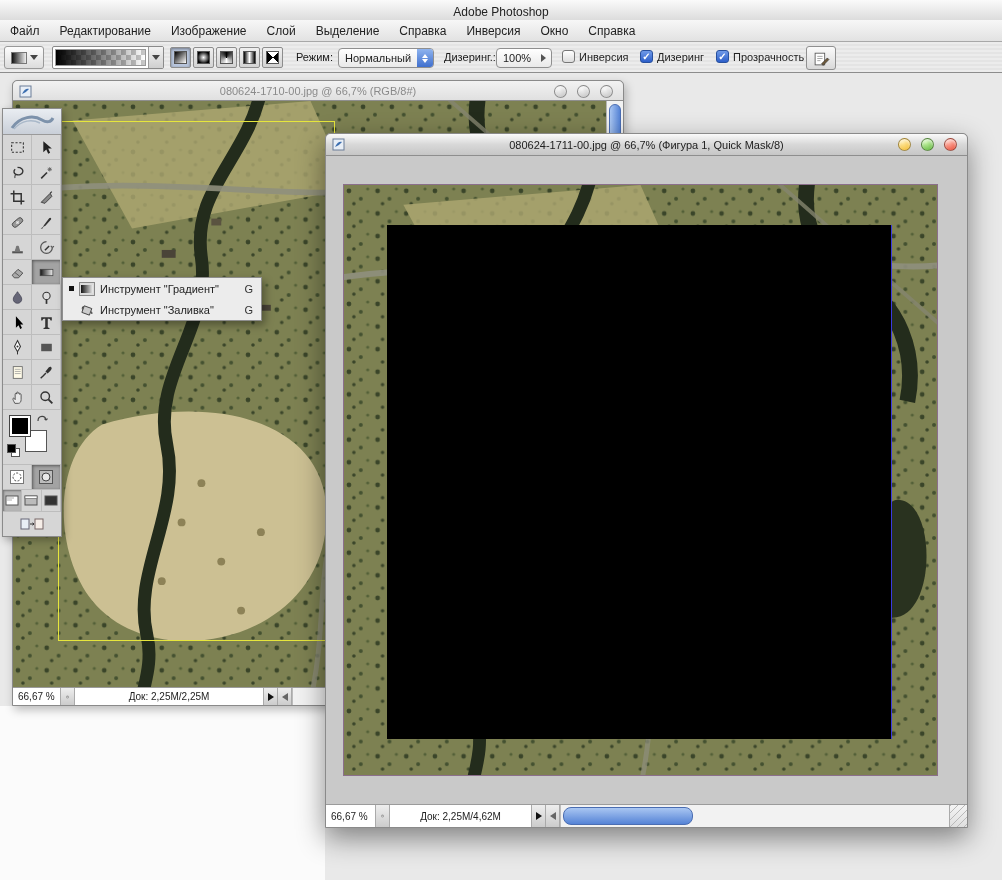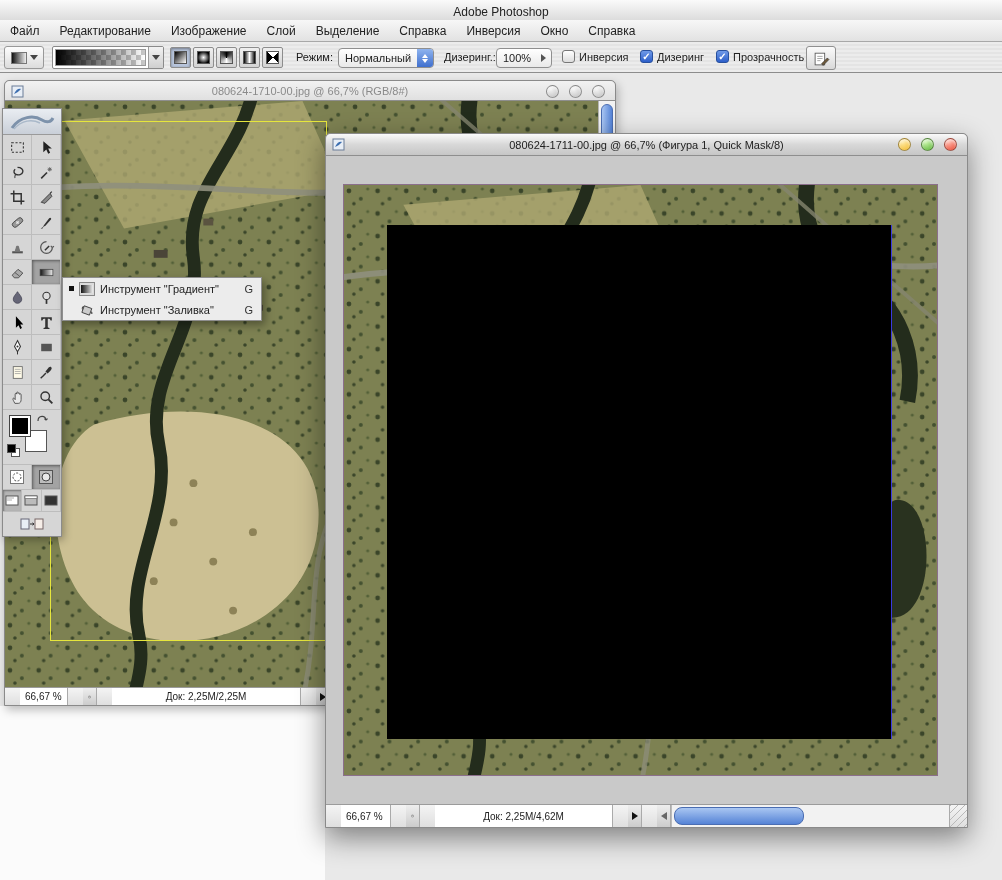--- a/index.html
+++ b/index.html
@@ -77,33 +77,33 @@
   .lights { position:absolute; top:4px; right:10px; display:flex; gap:10px; }
   .light { width:13px; height:13px; border-radius:50%; border:1px solid rgba(0,0,0,.35);
     box-shadow:inset 0 2px 3px rgba(255,255,255,.7); }
   .light.yellow { background:radial-gradient(circle at 35% 30%, #ffe9a0, #f2b929); }
   .light.green  { background:radial-gradient(circle at 35% 30%, #c6f3a6, #59b234); }
   .light.red    { background:radial-gradient(circle at 35% 30%, #ffb3a6, #e8462f); }
   .light.gray   { background:radial-gradient(circle at 35% 30%, #f4f4f4, #bdbdbd); }
 
   .statusbar { position:absolute; left:0; right:0; bottom:0; background:linear-gradient(#f4f4f4,#dfdfdf);
     border-top:1px solid #9b9b9b; display:flex; align-items:center; font-size:10px; }
-  .st-cell { height:100%; display:flex; align-items:center; padding:0 5px; border-right:1px solid #aaa; background:#fff;margin-left:15px; }
+  .st-cell { height:100%; display:flex; align-items:center; padding:0 5px; border-right:1px solid #aaa; background:#fff; }
   .st-doc { justify-content:center; }
   .st-btn { width:14px; justify-content:center; background:linear-gradient(#eee,#ccc); }
   .tri-r { width:0;height:0;border-top:4px solid transparent;border-bottom:4px solid transparent;border-left:6px solid #111; }
   .tri-l { width:0;height:0;border-top:4px solid transparent;border-bottom:4px solid transparent;border-right:6px solid #666; }
   .hscroll { flex:1; height:100%; background:#f2f2f2; position:relative; border-left:1px solid #bbb; }
   .hthumb { position:absolute; left:2px; top:2px; bottom:2px; width:130px; border-radius:8px;
     background:linear-gradient(#a9c6f2,#5583d6); border:1px solid #4a6db2; }
   .grip { width:18px; height:100%;
     background:repeating-linear-gradient(135deg,#b9b9b9 0 1px,transparent 1px 5px); border-left:1px solid #aaa; }
 
   
-  #win-back { left:4px; top:80px; width:612px; height:626px; box-shadow:2px 4px 10px rgba(0,0,0,.25); z-index:1;text-decoration:underline; }
+  #win-back { left:12px; top:80px; width:612px; height:626px; box-shadow:2px 4px 10px rgba(0,0,0,.25); z-index:1;text-decoration:underline; }
   #win-back .titlebar { height:20px; }
   #win-back .content { position:absolute; left:0; top:20px; right:0; bottom:18px; overflow:hidden; background:#777; }
   #win-back .statusbar { height:18px; }
   .vscroll { position:absolute; right:0; top:0; bottom:0; width:17px; background:#f2f2f2; border-left:1px solid #b5b5b5; }
   .vthumb { position:absolute; left:2px; right:2px; top:3px; height:58px; border-radius:8px;
     background:linear-gradient(to right,#a9c6f2,#5583d6); border:1px solid #4a6db2; }
   .sel-outline { position:absolute; border:1px solid #e6e63c; pointer-events:none; }
 
   
   #win-front { left:325px; top:133px; width:643px; height:695px; box-shadow:0 10px 28px rgba(0,0,0,.45); z-index:2; background:#c9c9c9; }
@@ -338,21 +338,21 @@
       </div>
     </div>
     <div class="statusbar">
       <span class="st-cell" style="width:50px">66,67 %</span>
       <span class="st-cell st-btn">
         <svg width="10" height="10" viewBox="0 0 10 10">
             <circle cx="5" cy="5" r="4" fill="none" stroke="#444"></circle>
             <path d="M5 2.5 V5 L7 6" stroke="#444" fill="none"></path>
           </svg>
       </span>
-      <span class="st-cell st-doc" style="width:178px">Док: 2,25M/4,62M</span>
+      <span class="st-cell st-doc" style="width:142px">Док: 2,25M/4,62M</span>
       <span class="st-cell st-btn">
           <span class="tri-r"></span>
         </span>
       <span class="st-cell st-btn">
           <span class="tri-l"></span>
         </span>
       <div class="hscroll">
         <div class="hthumb"></div>
       </div>
       <span class="grip"></span>

